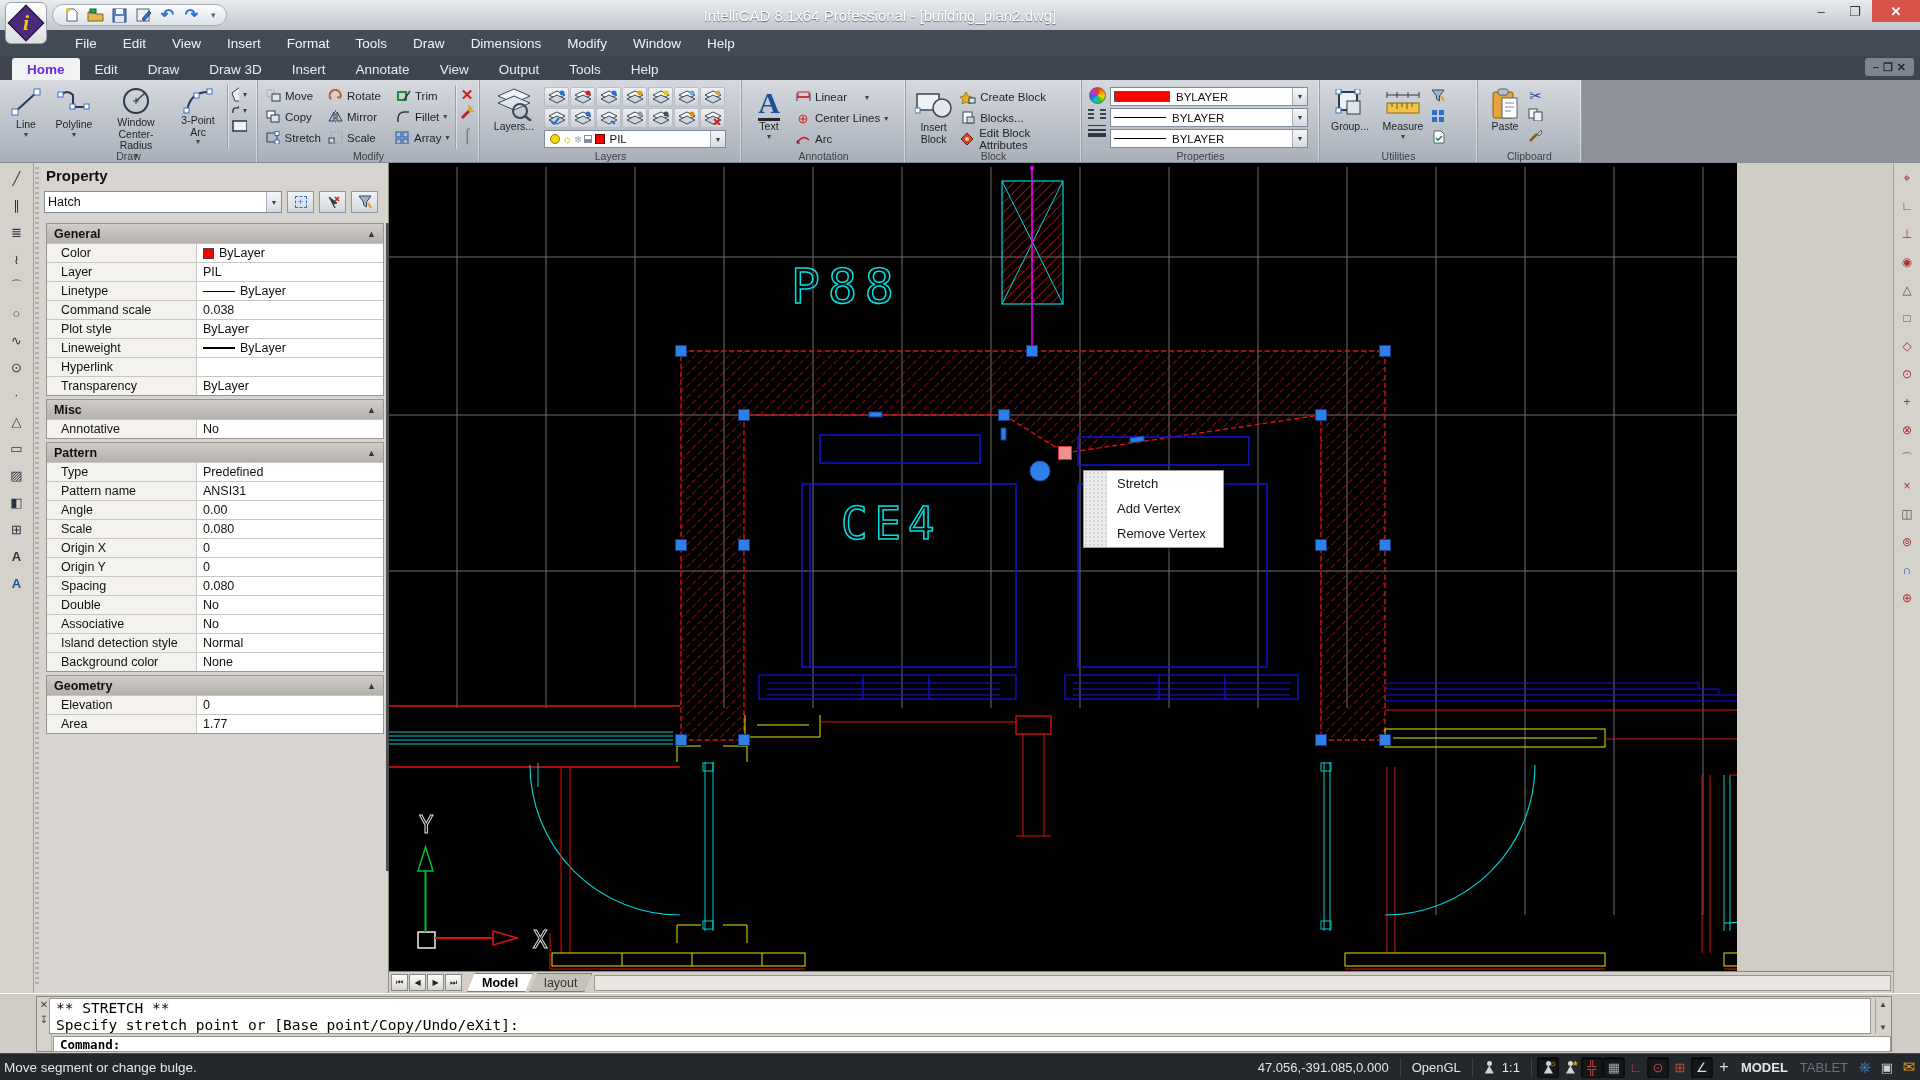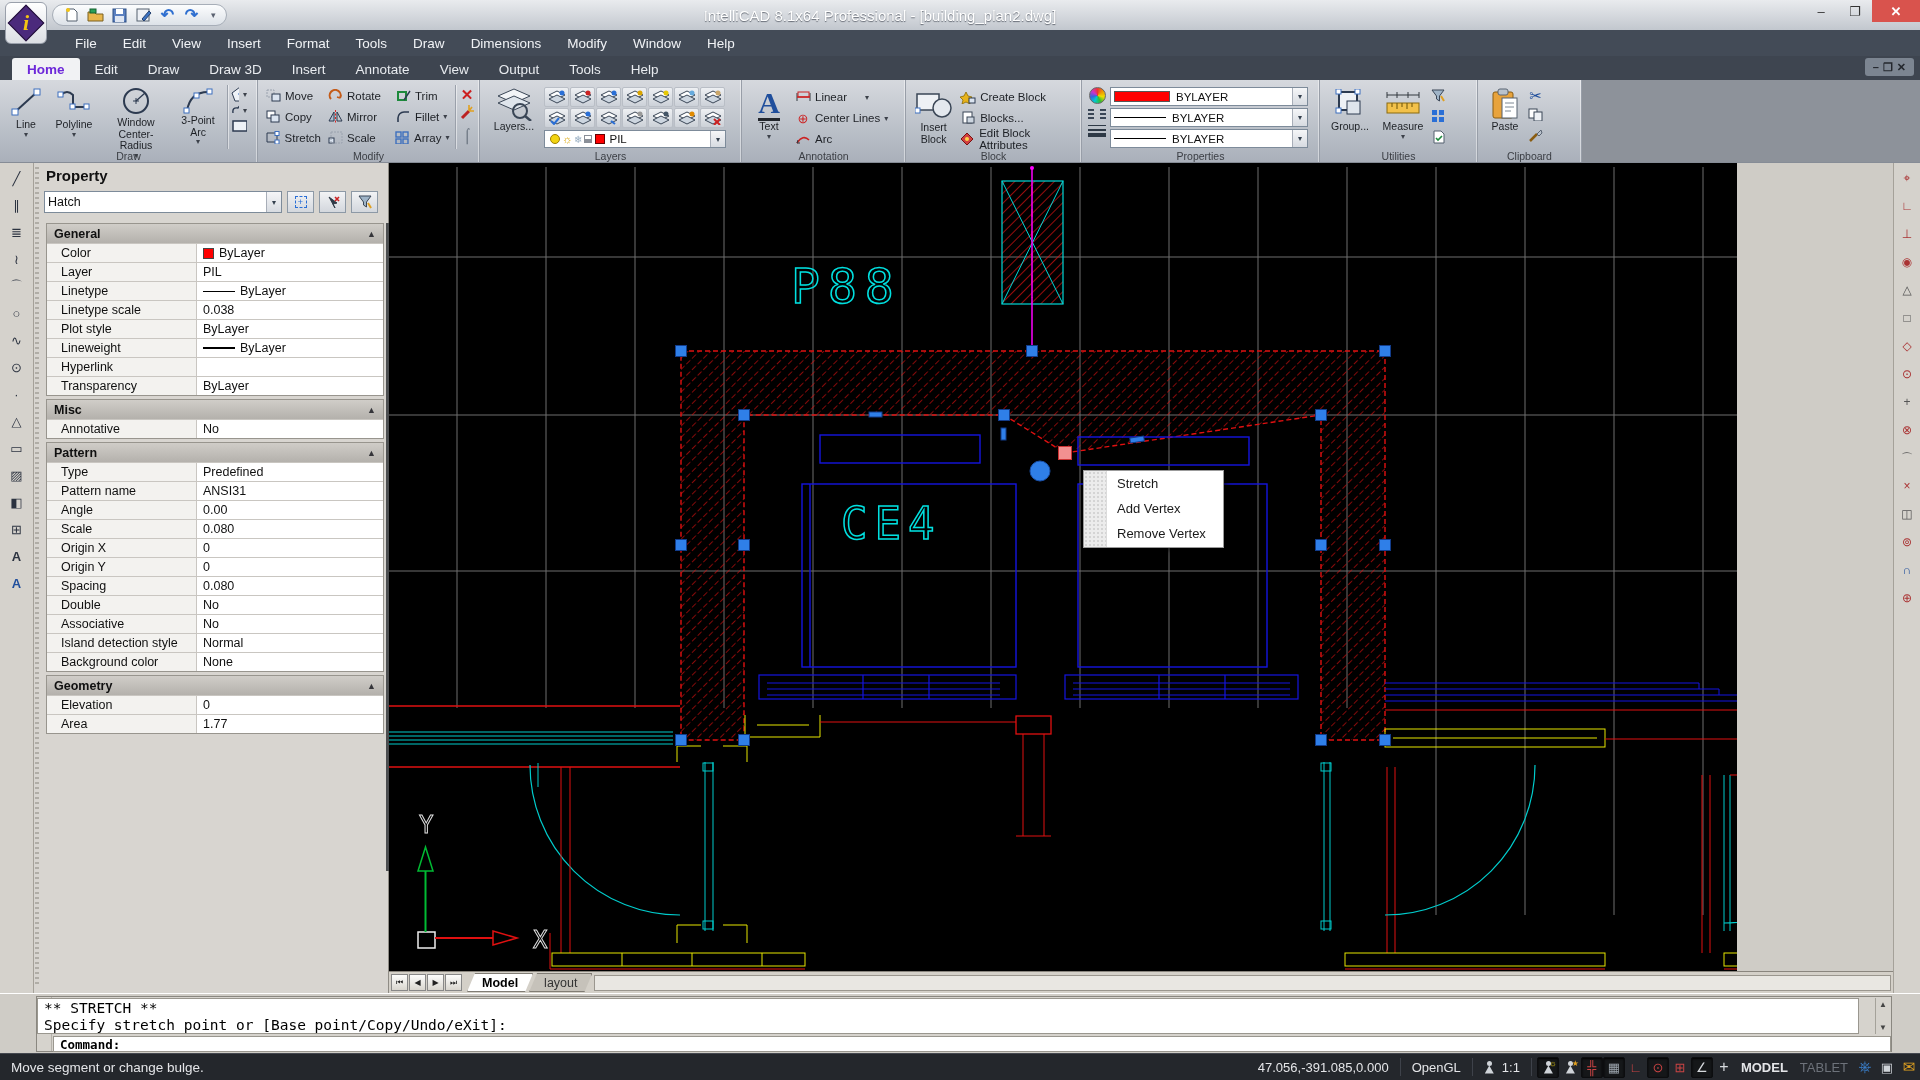--- a/index.html
+++ b/index.html
@@ -80,26 +80,26 @@
 .mtabbar{position:absolute;left:389px;top:971px;width:1504px;height:22px;background:#d4d0c8;border-top:1px solid #8a867e;display:flex;align-items:center;padding-left:2px}
 .navbtn{width:17px;height:17px;border:1px solid #888;background:linear-gradient(#fdfdfc,#d9d6cf);display:flex;align-items:center;justify-content:center;font-size:8px;color:#222;margin-right:1px}
 .mtab{height:19px;display:flex;align-items:center;padding:0 14px;font-size:12.5px;border:1px solid #807c74;clip-path:polygon(8px 0,100% 0,calc(100% - 8px) 100%,0 100%);background:#c6c2ba;color:#333;margin-left:-4px}
 .mtab.active{background:#fff;font-weight:700;color:#000;z-index:2}
 .mtrack{flex:1;height:16px;background:#e9e7e2;border:1px solid #9a968e;margin: 0 2px}
 
 .cmdarea{position:absolute;left:0;top:993px;width:1920px;height:60px;background:#cfccc6;border-top:1px solid #fff}
 .cmdwin{position:absolute;left:36px;top:2px;width:1856px;height:56px;background:#d6d3cd;border:1px solid #8a8780}
 .cmdgutter{position:absolute;left:0;top:0;width:15px;height:100%;background:#d6d3cd;border-right:1px solid #b4b1aa;display:flex;flex-direction:column;align-items:center;gap:4px;padding-top:2px}
 .cmdgutter span{font-size:10px;color:#3f3f3f}
-.cmdhist{position:absolute;left:0;top:1px;width:1822px;height:36px;background:#fff;border:1px solid #9a978f;font-family:"DejaVu Sans Mono",monospace;font-size:14.5px;color:#000;padding:1px 6px;line-height:17px}
+.cmdhist{position:absolute;left:12px;top:1px;width:1822px;height:36px;background:#fff;border:1px solid #9a978f;font-family:"DejaVu Sans Mono",monospace;font-size:14.5px;color:#000;padding:1px 6px;line-height:17px}
 .cmdscroll{position:absolute;right:1px;top:1px;width:15px;height:36px;background:#d6d3cd;border-left:1px solid #a5a29a;display:flex;flex-direction:column;justify-content:space-between;align-items:center;font-size:8px;color:#444;padding:2px 0}
 .cmdinput{position:absolute;left:16px;top:39px;width:1838px;height:16px;background:#fff;border:1px solid #9a978f;font-family:"DejaVu Sans Mono",monospace;font-weight:700;font-size:12.5px;color:#000;padding:0 6px;display:flex;align-items:center}
 
 .statusbar{position:absolute;left:0;top:1053px;width:1920px;height:27px;background:#24272c;border-top:1px solid #45484f;display:flex;align-items:center;color:#e4e5e8;font-size:13.5px}
-.stmsg{padding-left:11px}
+.stmsg{padding-left:4px}
 .stright{margin-left:auto;display:flex;align-items:center;height:100%}
 .stsep{width:1px;height:18px;background:#3e424a;margin:0 5px}
 .sticon{width:22px;height:21px;display:flex;align-items:center;justify-content:center;font-size:13px}
 .sticon.pressed{background:#151719;border:1px solid #0c0d0f;box-shadow:inset 0 1px 2px #000;border-radius:2px}
 .stlabel{padding:0 6px;font-size:13px}
 .dim{color:#6d727a}
 .person{position:relative;width:10px;height:13px}
 .person:before{content:"";position:absolute;left:3px;top:0;width:5px;height:5px;border-radius:50%;background:#cfd3d8}
 .person:after{content:"";position:absolute;left:1px;top:5px;width:9px;height:8px;background:#cfd3d8;clip-path:polygon(50% 0,100% 100%,0 100%)}
 .pbadge{position:absolute;right:-4px;top:-2px;font-size:8px}
@@ -727,21 +727,21 @@
             </div>
           </div>
         <div class="prow">
             <div class="plabel">Linetype</div>
             <div class="pvalue">
               <span class="lg30"></span>
               <span>ByLayer</span>
             </div>
           </div>
         <div class="prow">
-            <div class="plabel">Linetype scale</div>
+            <div class="plabel">Command scale</div>
             <div class="pvalue">
               <span>0.038</span>
             </div>
           </div>
         <div class="prow">
             <div class="plabel">Plot style</div>
             <div class="pvalue">
               <span>ByLayer</span>
             </div>
           </div>

